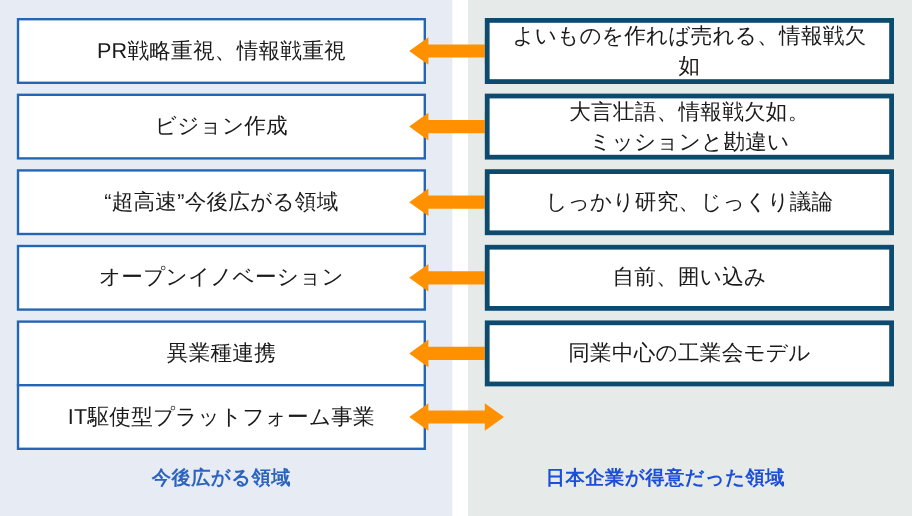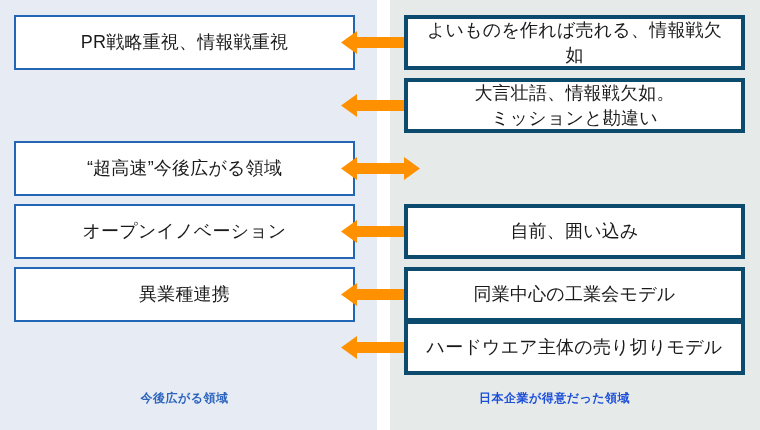--- a/index.html
+++ b/index.html
@@ -96,21 +96,21 @@
   }
 
   
   .caption {
     position: absolute;
     top: 386px;
     height: 24px;
     display: flex;
     align-items: center;
     justify-content: center;
-    font-size: 12px;
+    font-size: 16px;
     font-weight: bold;
     letter-spacing: 0.5px;
   }
   .caption-left {
     left: 14px;
     width: 341px;
     color: #2c64bd;
   }
   .caption-right {
     left: 384px;
@@ -136,40 +136,46 @@
         <svg width="79" height="27" viewBox="0 0 79 27" xmlns="http://www.w3.org/2000/svg">
           <path d="M0 13.5 L16 2 L16 8 L63 8 L63 2 L79 13.5 L63 25 L63 19 L16 19 L16 25 Z" fill="#ff9100"></path>
         </svg>
       </div>
       <div class="box box-right">
         <span class="box-text">よいものを作れば売れる、情報戦欠如</span>
       </div>
     </div>
 
     <div class="row" style="top:78px;">
+      <div class="box box-left">
+        <span class="box-text">ビジョン作成</span>
+      </div>
       <div class="arrow">
         <svg width="79" height="27" viewBox="0 0 79 27" xmlns="http://www.w3.org/2000/svg">
           <path d="M0 13.5 L16 2 L16 8 L63 8 L63 2 L79 13.5 L63 25 L63 19 L16 19 L16 25 Z" fill="#ff9100"></path>
         </svg>
       </div>
       <div class="box box-right">
         <span class="box-text">大言壮語、情報戦欠如。
 ミッションと勘違い</span>
       </div>
     </div>
 
     <div class="row" style="top:141px;">
       <div class="box box-left">
         <span class="box-text">“超高速”今後広がる領域</span>
       </div>
       <div class="arrow">
         <svg width="79" height="27" viewBox="0 0 79 27" xmlns="http://www.w3.org/2000/svg">
           <path d="M0 13.5 L16 2 L16 8 L63 8 L63 2 L79 13.5 L63 25 L63 19 L16 19 L16 25 Z" fill="#ff9100"></path>
         </svg>
       </div>
+      <div class="box box-right">
+        <span class="box-text">しっかり研究、じっくり議論</span>
+      </div>
     </div>
 
     <div class="row" style="top:267px;">
       <div class="box box-left">
         <span class="box-text">異業種連携</span>
       </div>
       <div class="arrow">
         <svg width="79" height="27" viewBox="0 0 79 27" xmlns="http://www.w3.org/2000/svg">
           <path d="M0 13.5 L16 2 L16 8 L63 8 L63 2 L79 13.5 L63 25 L63 19 L16 19 L16 25 Z" fill="#ff9100"></path>
         </svg>
@@ -187,27 +193,27 @@
         <svg width="79" height="27" viewBox="0 0 79 27" xmlns="http://www.w3.org/2000/svg">
           <path d="M0 13.5 L16 2 L16 8 L63 8 L63 2 L79 13.5 L63 25 L63 19 L16 19 L16 25 Z" fill="#ff9100"></path>
         </svg>
       </div>
       <div class="box box-right">
         <span class="box-text">自前、囲い込み</span>
       </div>
     </div>
 
     <div class="row" style="top:320px;">
-      <div class="arrow">
-        <svg width="79" height="27" viewBox="0 0 79 27" xmlns="http://www.w3.org/2000/svg">
-          <path d="M0 13.5 L16 2 L16 8 L63 8 L63 2 L79 13.5 L63 25 L63 19 L16 19 L16 25 Z" fill="#ff9100"></path>
-        </svg>
-      </div>
-      <div class="box box-right">
-        <span class="box-text">ハードウエア主体の売り切りモデル</span>
+      <div class="box box-left">
+        <span class="box-text">IT駆使型プラットフォーム事業</span>
+      </div>
+      <div class="arrow">
+        <svg width="79" height="27" viewBox="0 0 79 27" xmlns="http://www.w3.org/2000/svg">
+          <path d="M0 13.5 L16 2 L16 8 L63 8 L63 2 L79 13.5 L63 25 L63 19 L16 19 L16 25 Z" fill="#ff9100"></path>
+        </svg>
       </div>
     </div>
 
   </div>
 
   <div class="caption caption-left">今後広がる領域</div>
   <div class="caption caption-right">日本企業が得意だった領域</div>
 
 </div>
 

